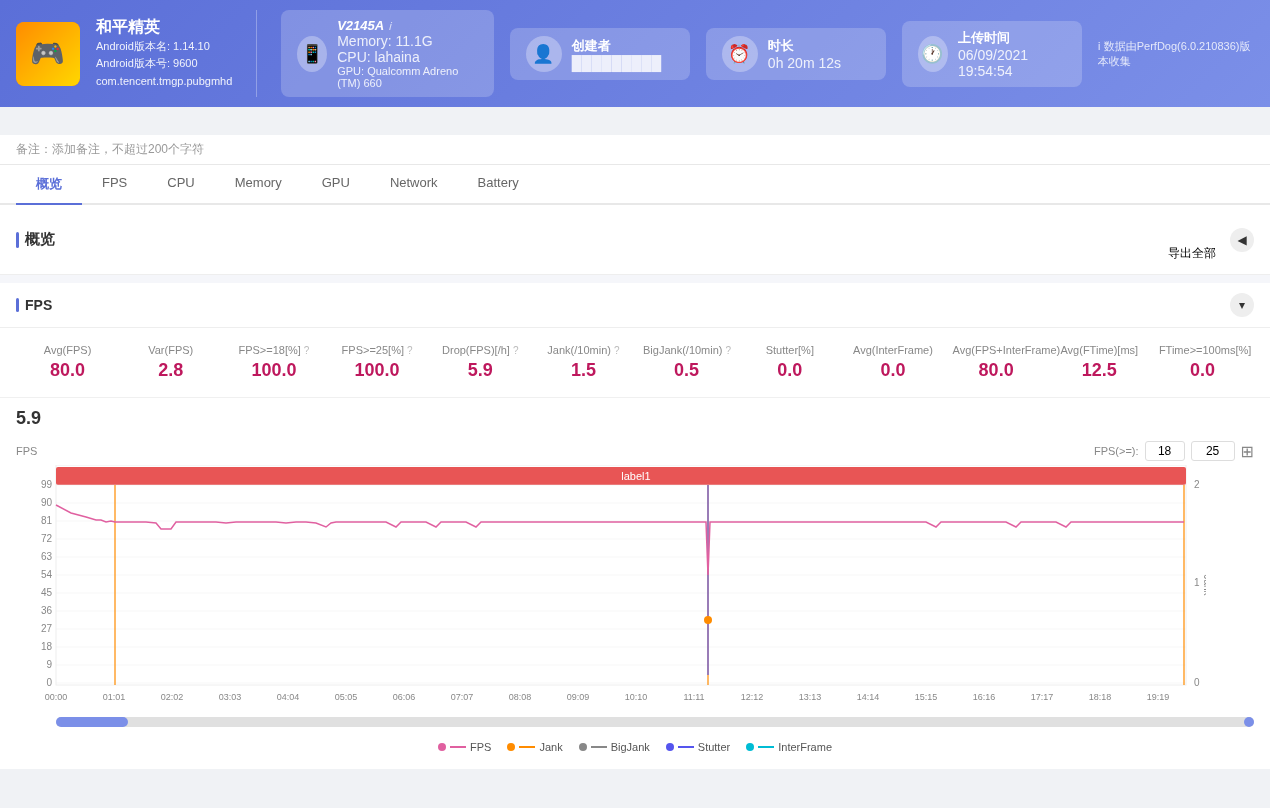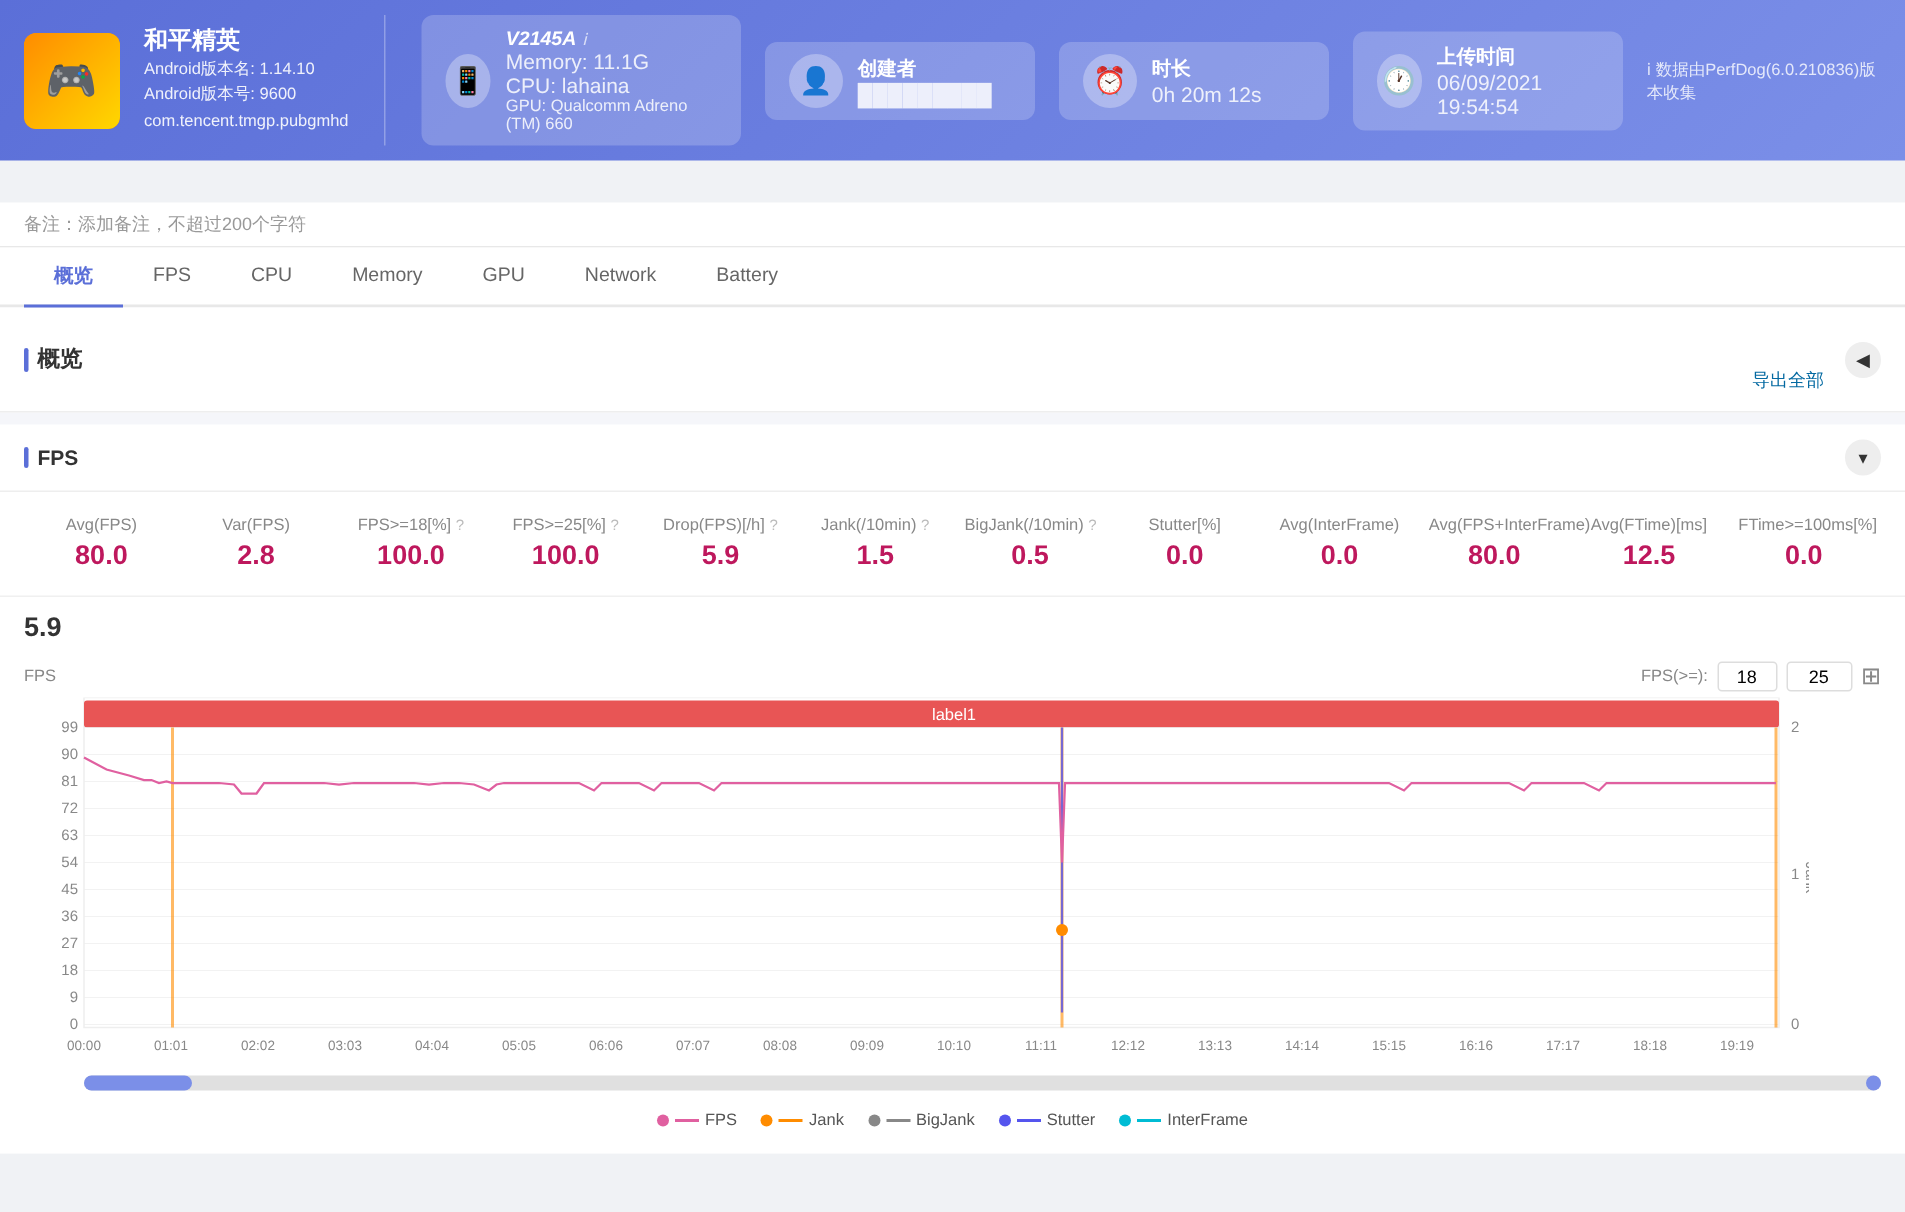--- a/index.html
+++ b/index.html
@@ -27,21 +27,21 @@
     .nav-tab { padding: 10px 20px; cursor: pointer; font-size: 13px; color: #666; border-bottom: 2px solid transparent; margin-bottom: -2px; }
     .nav-tab.active { color: #5b6fd8; border-bottom: 2px solid #5b6fd8; font-weight: bold; }
 
     
     .main { padding: 0; background: #f5f6fa; }
 
     
     .section-header { background: white; padding: 12px 16px; display: flex; align-items: center; justify-content: space-between; border-bottom: 1px solid #eee; margin-bottom: 8px; }
     .section-title { font-size: 15px; font-weight: bold; color: #333; display: flex; align-items: center; gap: 6px; }
     .section-title::before { content: ''; display: inline-block; width: 3px; height: 16px; background: #5b6fd8; border-radius: 2px; }
-    .export-btn { color: #0369a1; font-size: 12px; cursor: pointer; margin-top: 28px; }
+    .export-btn { color: #000000; font-size: 12px; cursor: pointer; margin-top: 28px; }
     .collapse-btn { width: 24px; height: 24px; border-radius: 50%; background: #eee; display: flex; align-items: center; justify-content: center; cursor: pointer; font-size: 12px; margin-left: 8px; }
 
     
     .fps-section { background: white; margin: 0 0 8px 0; }
     .fps-section-header { padding: 10px 16px; display: flex; align-items: center; justify-content: space-between; border-bottom: 1px solid #eee; }
     .fps-section-title { font-size: 14px; font-weight: bold; color: #333; display: flex; align-items: center; gap: 6px; }
     .fps-section-title::before { content: ''; display: inline-block; width: 3px; height: 14px; background: #5b6fd8; border-radius: 2px; }
 
     
     .metrics-grid { display: flex; gap: 0; padding: 12px 16px; border-bottom: 1px solid #f0f0f0; flex-wrap: wrap; }

